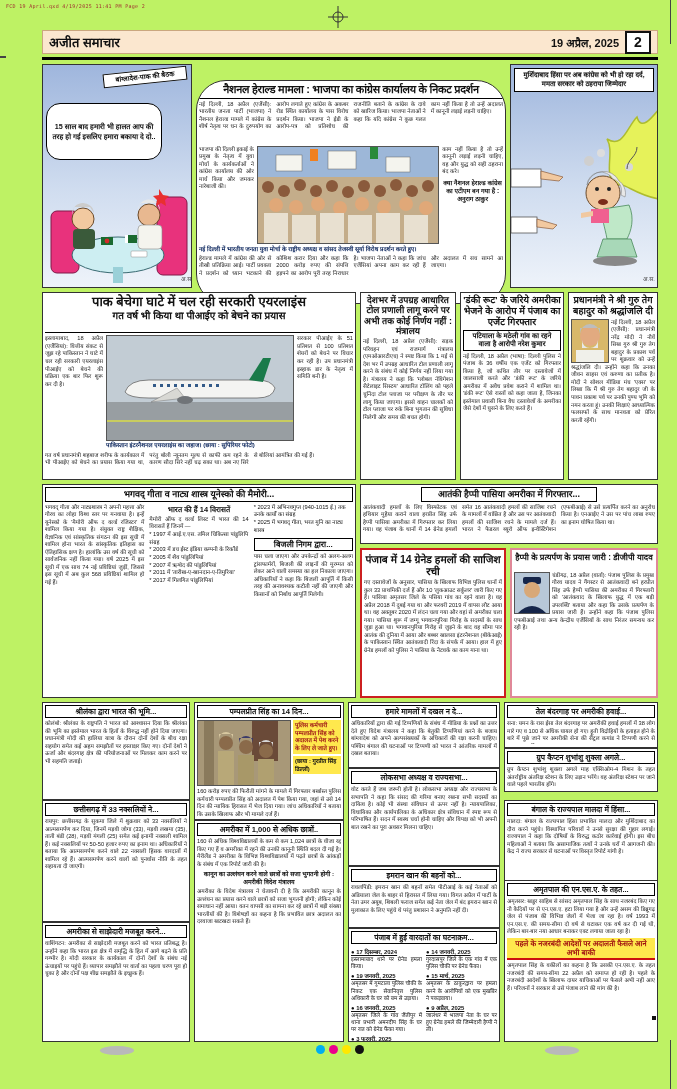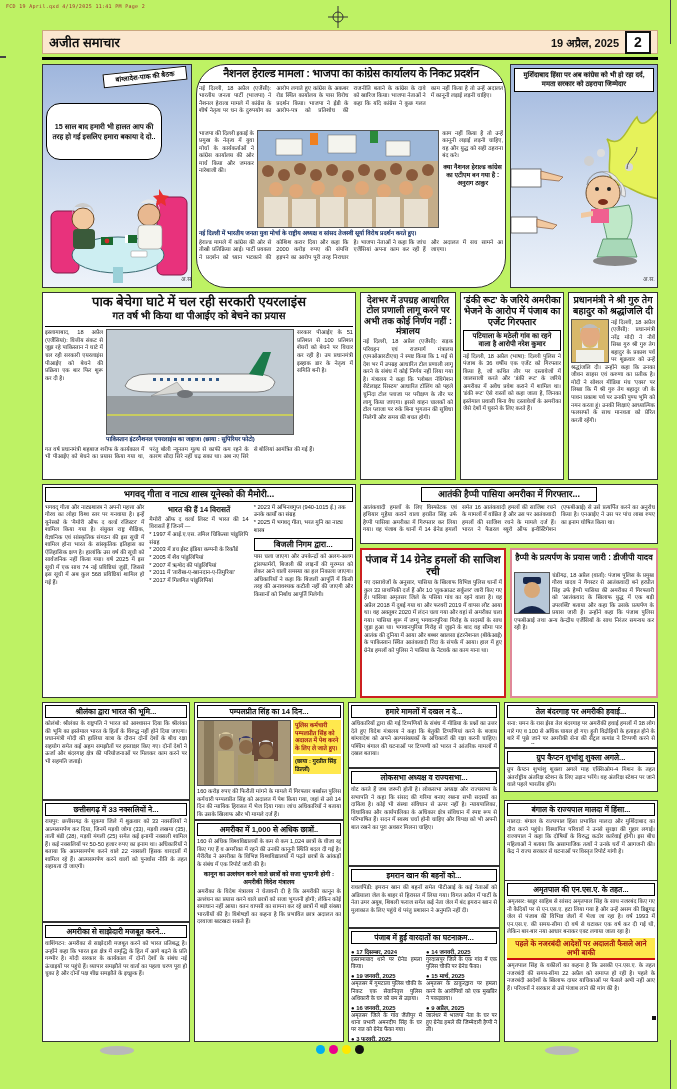--- a/index.html
+++ b/index.html
@@ -87,21 +87,21 @@
       <path d="M116,20 l4,6 6,1 -4,4 1,6 -5,-3 -5,3 1,-6 -4,-4 6,-1 z" fill="#e83030"></path>
       <rect x="58" y="68" width="12" height="8" fill="#1a6a30"></rect>
         <circle cx="64" cy="72" r="2.4" fill="#d42a2a"></circle>
       <rect x="82" y="66" width="12" height="8" fill="#1a6a30"></rect>
         <rect x="82" y="66" width="3" height="8" fill="#ffffff"></rect>
       <rect x="88" y="82" width="16" height="6" rx="1" fill="#ffffff" stroke="#888" stroke-width="0.5"></rect>
       <text x="138" y="112" font-size="6" fill="#444">अ.स.</text>
     </svg>
   </div>
 
-  <div class="abs article" style="left:196px;top:64px;width:310px;height:224px;border-width:1.5px;border-radius:30px;">
+  <div class="abs article" style="left:196px;top:80px;width:310px;height:224px;border-width:1.5px;border-radius:30px;">
     <div class="hl-big" style="font-size:11px;white-space:nowrap;letter-spacing:-0.3px;border-bottom:1px solid #000;padding-bottom:2px;">नैशनल हेराल्ड मामला : भाजपा का कांग्रेस कार्यालय के निकट प्रदर्शन</div>
     <div class="body-txt cols4" style="height:44px;margin-top:2px;overflow:hidden;">नई दिल्ली, 18 अप्रैल (एजैंसी): भारतीय जनता पार्टी (भाजपा) ने नैशनल हेराल्ड मामले में कांग्रेस के शीर्ष नेतृत्व पर धन के दुरुपयोग का आरोप लगाते हुए कांग्रेस के अकबर रोड स्थित कार्यालय के पास विरोध प्रदर्शन किया। भाजपा ने ईडी के आरोप-पत्र को प्रतिशोध की राजनीति बताने के कांग्रेस के दावे को खारिज किया। भाजपा नेताओं ने कहा कि यदि कांग्रेस ने कुछ गलत काम नहीं किया है तो उन्हें अदालत में कानूनी लड़ाई लड़नी चाहिए।</div>
     <div style="display:flex;gap:3px;margin-top:1px;">
       <div class="body-txt" style="width:56px;overflow:hidden;height:96px;">भाजपा की दिल्ली इकाई के प्रमुख के नेतृत्व में युवा मोर्चा के कार्यकर्ताओं ने कांग्रेस कार्यालय की ओर मार्च किया और जमकर नारेबाजी की।</div>
       <div class="photo" style="width:184px;height:96px;">
         <svg width="184" height="96" viewBox="0 0 184 96">
           <rect width="184" height="30" fill="#9db7d8"></rect>
             <rect y="30" width="184" height="66" fill="#c4ad8a"></rect>
           <rect x="18" y="8" width="26" height="16" fill="#f4f4ee" stroke="#666" stroke-width="0.5"></rect>
           <rect x="70" y="4" width="28" height="18" fill="#f4f4ee" stroke="#666" stroke-width="0.5"></rect>
@@ -171,21 +171,21 @@
       <path d="M70,104 l12,-2 0,5 -12,2 z" fill="#f0c8a0"></path>
       <path d="M92,130 l28,0 6,18 -40,0 z" fill="#a8d8b8" stroke="#4a8a5a" stroke-width="0.8"></path>
       <ellipse cx="104" cy="152" rx="22" ry="5" fill="#888"></ellipse>
       <path d="M116,60 c0,-10 10,-12 10,-22" fill="none" stroke="#555" stroke-width="1"></path>
       <text x="132" y="172" font-size="6" fill="#444">अ.स.</text>
     </svg>
   </div>
 
   <div class="abs article" style="left:42px;top:292px;width:314px;height:188px;">
     <div class="hl-big" style="font-size:13px;white-space:nowrap;">पाक बेचेगा घाटे में चल रही सरकारी एयरलाइंस</div>
-    <div class="hl-big" style="font-size:10px;border-bottom:1px solid #000;padding-bottom:5px;">गत वर्ष भी किया था पीआईए को बेचने का प्रयास</div>
+    <div class="hl-big" style="font-size:10px;border-bottom:1px solid #000;padding-bottom:11px;">गत वर्ष भी किया था पीआईए को बेचने का प्रयास</div>
     <div style="display:flex;gap:3px;margin-top:2px;">
       <div class="body-txt" style="width:58px;height:112px;overflow:hidden;">इस्लामाबाद, 18 अप्रैल (एजैंसियां): वित्तीय संकट से जूझ रहे पाकिस्तान ने घाटे में चल रही सरकारी एयरलाइंस पीआईए को बेचने की प्रक्रिया एक बार फिर शुरू कर दी है।</div>
       <div>
         <div class="photo" style="width:186px;height:104px;">
           <svg width="186" height="104" viewBox="0 0 186 104">
             <rect width="186" height="66" fill="#c2ccd4"></rect>
               <rect y="66" width="186" height="38" fill="#989ea2"></rect>
             <path d="M18,56 q4,-12 24,-12 l108,0 q14,0 18,8 q-2,10 -18,10 l-108,0 q-20,0 -24,-6 z" fill="#f4f4f2" stroke="#666" stroke-width="0.8"></path>
             <path d="M142,44 l14,-22 8,0 -8,24 z" fill="#1a7a4a"></path>
             <path d="M70,52 l-26,14 34,-4 z" fill="#d8d8d4" stroke="#777" stroke-width="0.5"></path>

